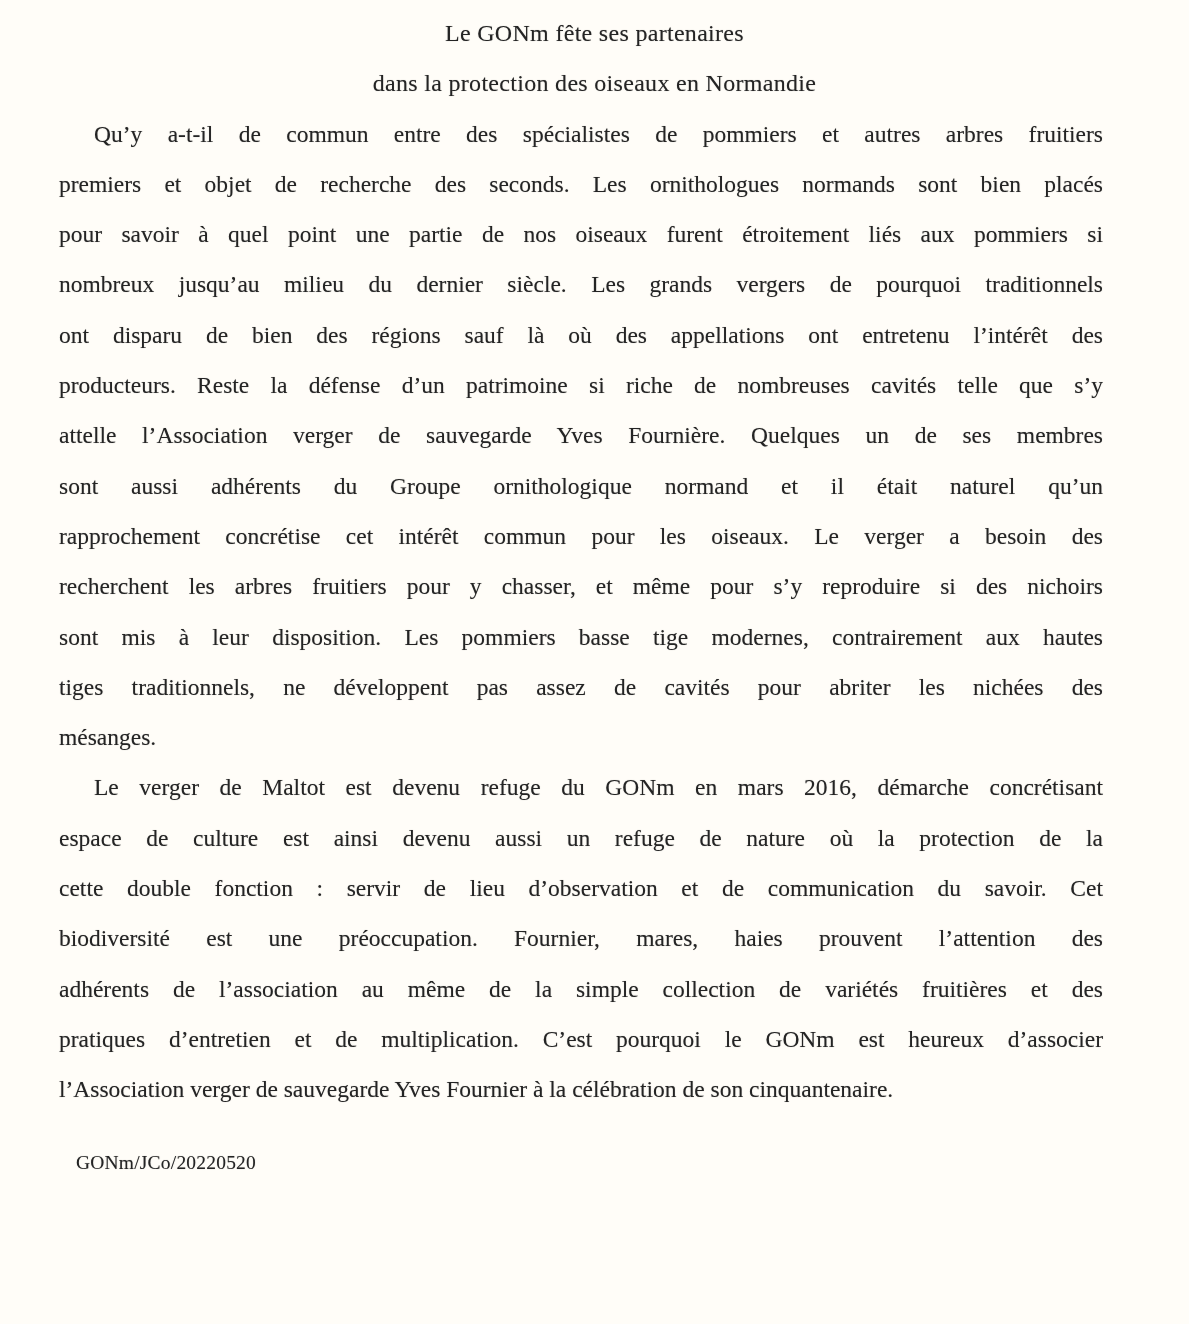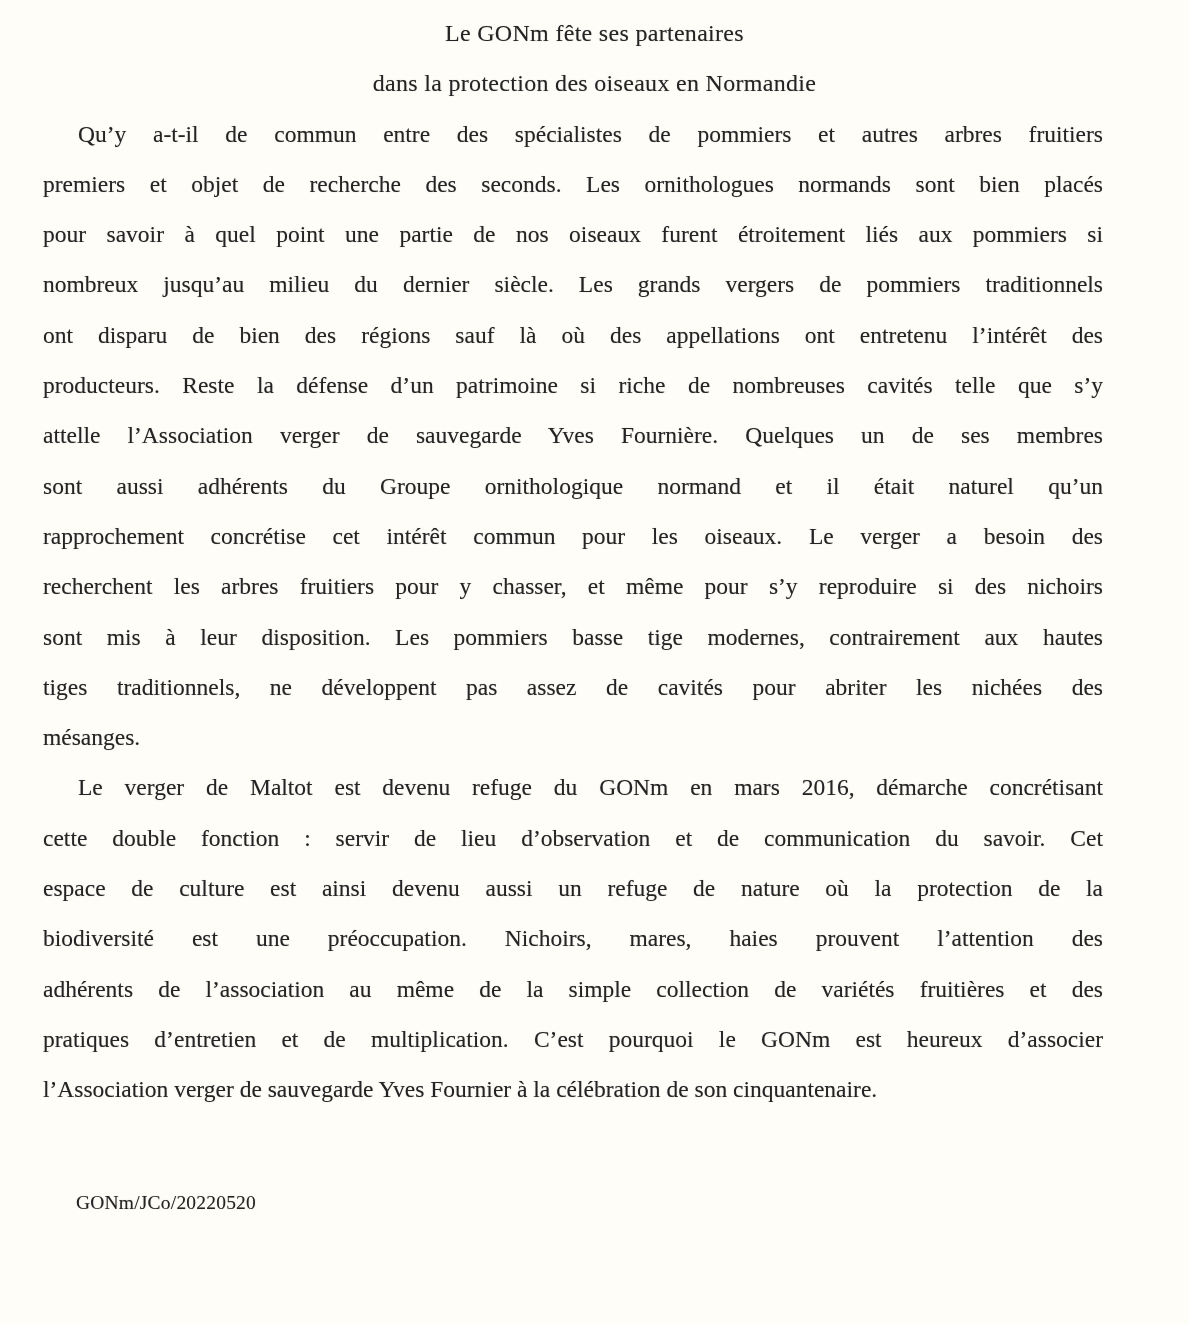--- a/index.html
+++ b/index.html
@@ -26,60 +26,61 @@
   .body-col {
     margin-left: 43px;
     width: 1060px;
     font-size: 23.5px;
     line-height: 50.3px;
   }
   .line {
     height: 50.3px;
     text-align: justify;
     text-align-last: justify;
+    margin-left: 16px;
   }
   .line.indent { padding-left: 35px; }
   .line.no-stretch { text-align-last: left; }
 
   .footer {
-    margin-top: 76px;
+    margin-top: 36px;
     padding-left: 76px;
     font-size: 19.5px;
     line-height: 24px;
     letter-spacing: 0.2px;
   }
 </style>
 </head>
 <body style="--bg: #fffdf8; --fg: #242424;">
 
 <div class="page soft">
 
   <div class="title">
     <div class="title-line">Le GONm fête ses partenaires</div>
     <div class="title-line">dans la protection des oiseaux en Normandie</div>
   </div>
 
   <div class="body-col">
       <div class="line indent">Qu’y a-t-il de commun entre des spécialistes de pommiers et autres arbres fruitiers</div>
       <div class="line">premiers et objet de recherche des seconds. Les ornithologues normands sont bien placés</div>
       <div class="line">pour savoir à quel point une partie de nos oiseaux furent étroitement liés aux pommiers si</div>
-      <div class="line">nombreux jusqu’au milieu du dernier siècle. Les grands vergers de pommiers traditionnels</div>
+      <div class="line">nombreux jusqu’au milieu du dernier siècle. Les grands vergers de pourquoi traditionnels</div>
       <div class="line">ont disparu de bien des régions sauf là où des appellations ont entretenu l’intérêt des</div>
       <div class="line">producteurs. Reste la défense d’un patrimoine si riche de nombreuses cavités telle que s’y</div>
       <div class="line">attelle l’Association verger de sauvegarde Yves Fournière. Quelques un de ses membres</div>
       <div class="line">sont aussi adhérents du Groupe ornithologique normand et il était naturel qu’un</div>
       <div class="line">rapprochement concrétise cet intérêt commun pour les oiseaux. Le verger a besoin des</div>
       <div class="line">recherchent les arbres fruitiers pour y chasser, et même pour s’y reproduire si des nichoirs</div>
       <div class="line">sont mis à leur disposition. Les pommiers basse tige modernes, contrairement aux hautes</div>
       <div class="line">tiges traditionnels, ne développent pas assez  de cavités pour abriter les nichées des</div>
       <div class="line no-stretch">mésanges.</div>
       <div class="line indent">Le verger de Maltot est devenu refuge du GONm en mars 2016, démarche concrétisant</div>
+      <div class="line">espace de culture est ainsi devenu aussi un refuge de nature où la protection de la</div>
       <div class="line">cette double fonction : servir de lieu d’observation et de communication du savoir. Cet</div>
-      <div class="line">espace de culture est ainsi devenu aussi un refuge de nature où la protection de la</div>
-      <div class="line">biodiversité est une préoccupation. Nichoirs, mares, haies prouvent l’attention des</div>
+      <div class="line">biodiversité est une préoccupation. Fournier, mares, haies prouvent l’attention des</div>
       <div class="line">adhérents de l’association au même de la simple collection de variétés fruitières et des</div>
       <div class="line">pratiques d’entretien et de multiplication. C’est pourquoi le GONm est heureux d’associer</div>
       <div class="line no-stretch">l’Association verger de sauvegarde Yves Fournier à la célébration de son cinquantenaire.</div>
     </div>
 
   <div class="footer">GONm/JCo/20220520</div>
 
 </div>
 
 </body></html>

